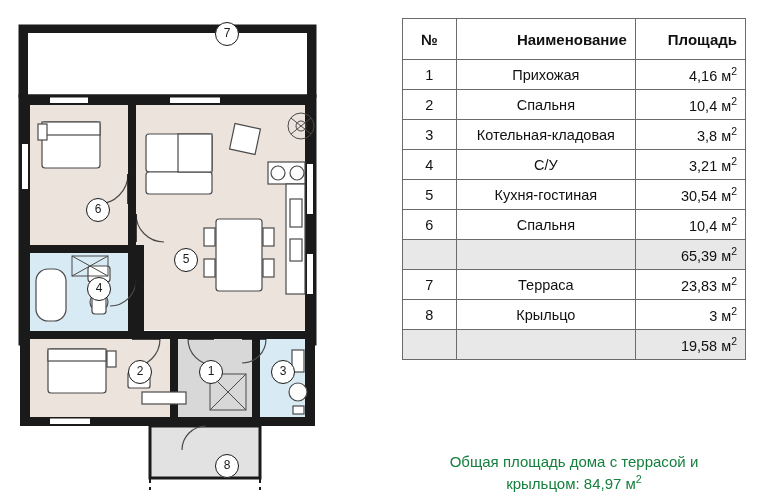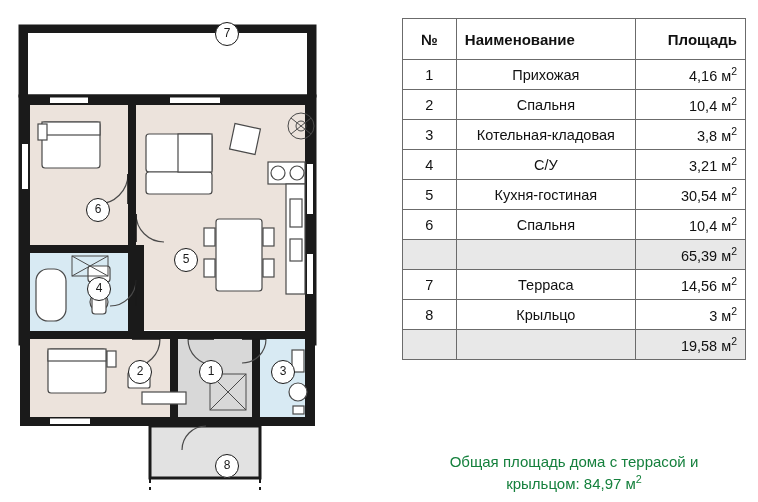--- a/index.html
+++ b/index.html
@@ -266,21 +266,21 @@
     <div class="marker" style="left:189px; top:346px;">1</div>
     <div class="marker" style="left:261px; top:346px;">3</div>
     <div class="marker" style="left:205px; top:440px;">8</div>
   </div>
 
   <div class="table-wrap">
     <table class="areas">
       <thead>
         <tr>
           <th class="col-num">№</th>
-          <th class="col-name" style="text-align:left;">Наименование</th>
+          <th class="col-name" style="text-align:right;">Наименование</th>
           <th class="col-area">Площадь</th>
         </tr>
       </thead>
       <tbody>
         <tr>
           <td class="col-num">1</td>
           <td class="col-name">Прихожая</td>
           <td class="col-area"><span>4,16 м</span><span class="sup">2</span></td>
         </tr>
         <tr>
@@ -309,21 +309,21 @@
           <td class="col-area"><span>10,4 м</span><span class="sup">2</span></td>
         </tr>
         <tr class="total">
           <td class="col-num"></td>
           <td class="col-name"></td>
           <td class="col-area"><span>65,39 м</span><span class="sup">2</span></td>
         </tr>
         <tr>
           <td class="col-num">7</td>
           <td class="col-name">Терраса</td>
-          <td class="col-area"><span>14,56 м</span><span class="sup">2</span></td>
+          <td class="col-area"><span>23,83 м</span><span class="sup">2</span></td>
         </tr>
         <tr>
           <td class="col-num">8</td>
           <td class="col-name">Крыльцо</td>
           <td class="col-area"><span>3 м</span><span class="sup">2</span></td>
         </tr>
         <tr class="total">
           <td class="col-num"></td>
           <td class="col-name"></td>
           <td class="col-area"><span>19,58 м</span><span class="sup">2</span></td>

